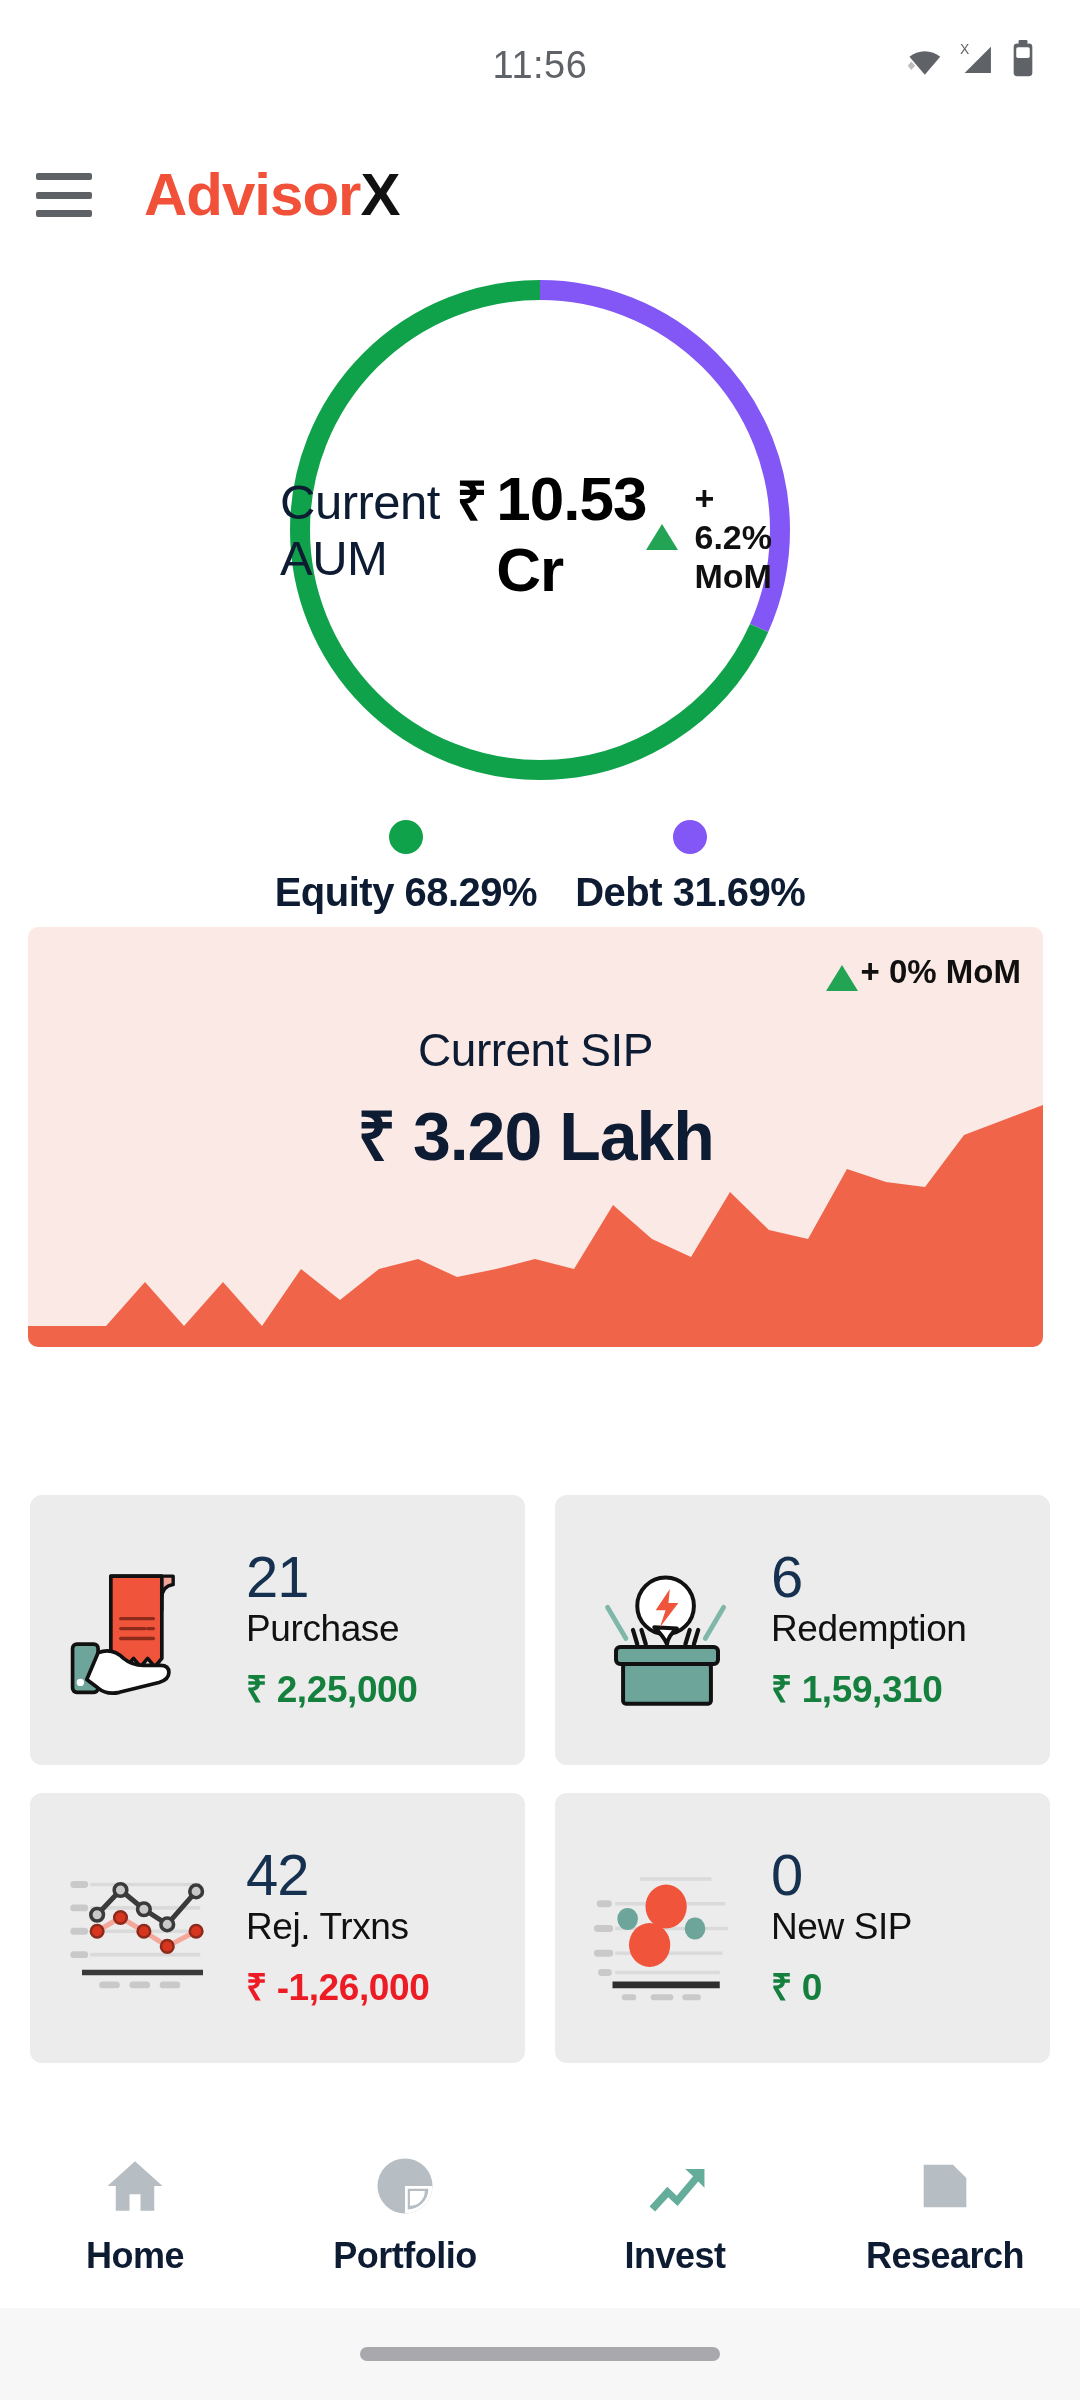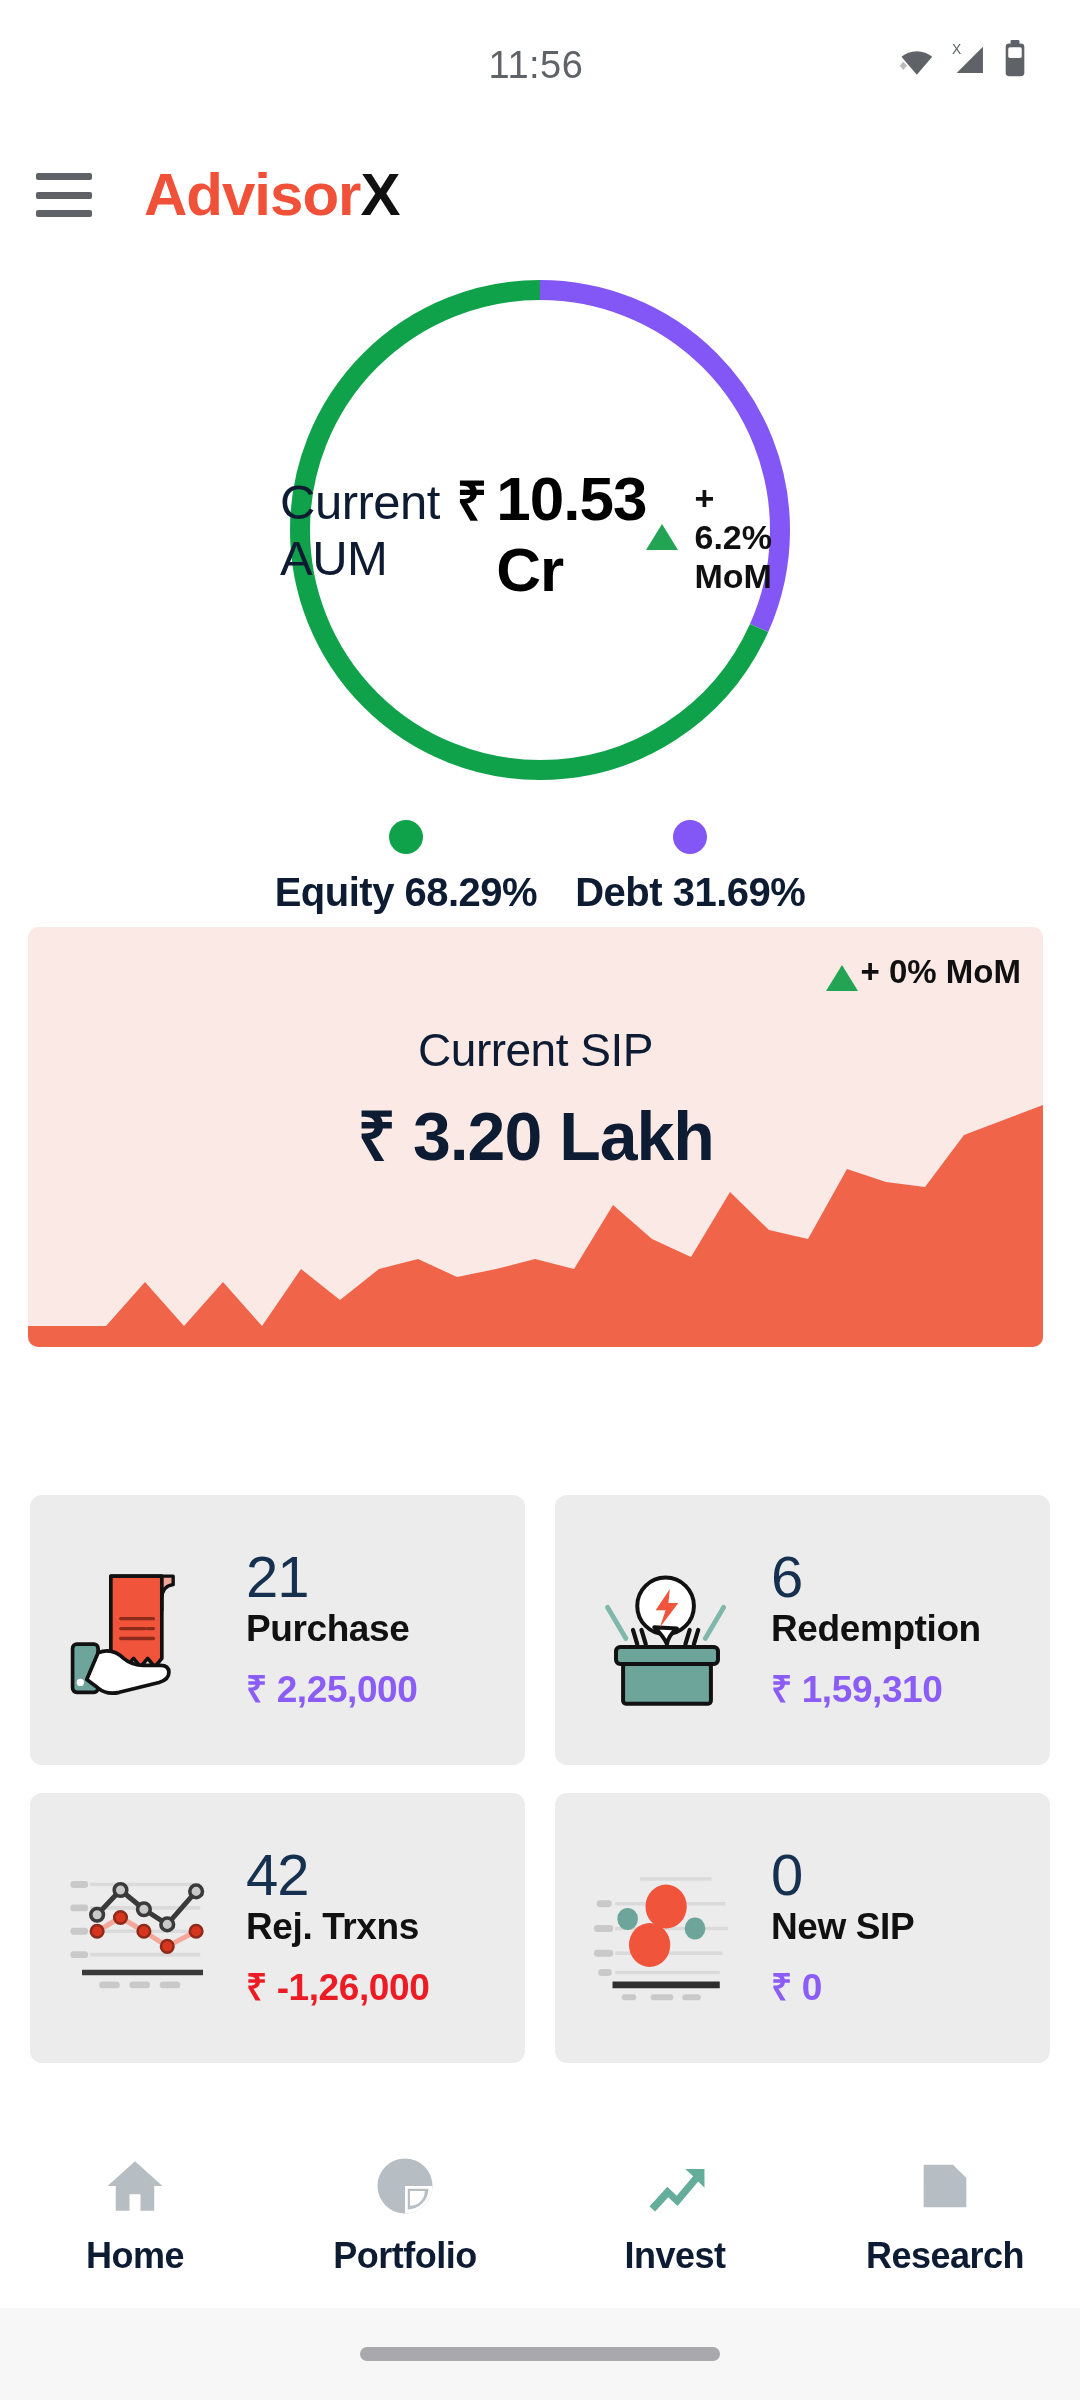--- a/index.html
+++ b/index.html
@@ -6,21 +6,21 @@
   html, body {
     width:1080px; height:2400px;
     background:#ffffff;
     font-family:"Liberation Sans", sans-serif;
     overflow:hidden;
   }
   .phone { position:relative; width:1080px; height:2400px; background:#fff; }
 
   
   .statusbar {
-    position:absolute; top:0; left:0; right:8px; height:110px;
+    position:absolute; top:0; left:0; right:0; height:110px;
     display:flex; align-items:center; justify-content:space-between;
     padding:0 46px;
   }
   .status-time {
     position:absolute; left:0; right:0; top:44px;
     text-align:center; font-size:38px; color:#5f6368;
     letter-spacing:0.5px;
   }
   .status-icons {
     position:absolute; right:44px; top:40px;
@@ -107,22 +107,22 @@
     position:absolute; top:1495px; left:30px; width:1020px;
     display:grid; grid-template-columns:1fr 1fr; gap:28px 30px;
   }
   .stat-card {
     background:#ECECEC; border-radius:12px; height:270px;
     display:flex; align-items:center; padding:0 22px; gap:14px;
   }
   .stat-icon { width:180px; height:180px; flex:none; display:flex; align-items:center; justify-content:center; }
   .stat-body { display:flex; flex-direction:column; justify-content:center; }
   .stat-count { font-size:58px; color:#16304F; line-height:1.05; letter-spacing:-1px; }
-  .stat-label { font-size:37px; color:#111; letter-spacing:-0.4px;font-weight:bold; }
-  .stat-amount { font-size:37px; color:#8b5cf6; margin-top:12px; font-weight:600; letter-spacing:-0.4px; }
+  .stat-label { font-size:37px; color:#111; letter-spacing:-0.4px; }
+  .stat-amount { font-size:37px; color:#15803d; margin-top:12px; font-weight:600; letter-spacing:-0.4px; }
   .stat-amount.neg { color:#ED1C24; font-weight:bold; }
 
   
   .bottomnav {
     position:absolute; bottom:92px; left:0; right:0; height:190px;
     display:flex; align-items:center; justify-content:center;
     background:#fff;
   }
   .navitem { display:flex; flex-direction:column; align-items:center; gap:12px; flex:1; }
   .navicon { width:74px; height:74px; display:flex; align-items:center; justify-content:center; }

